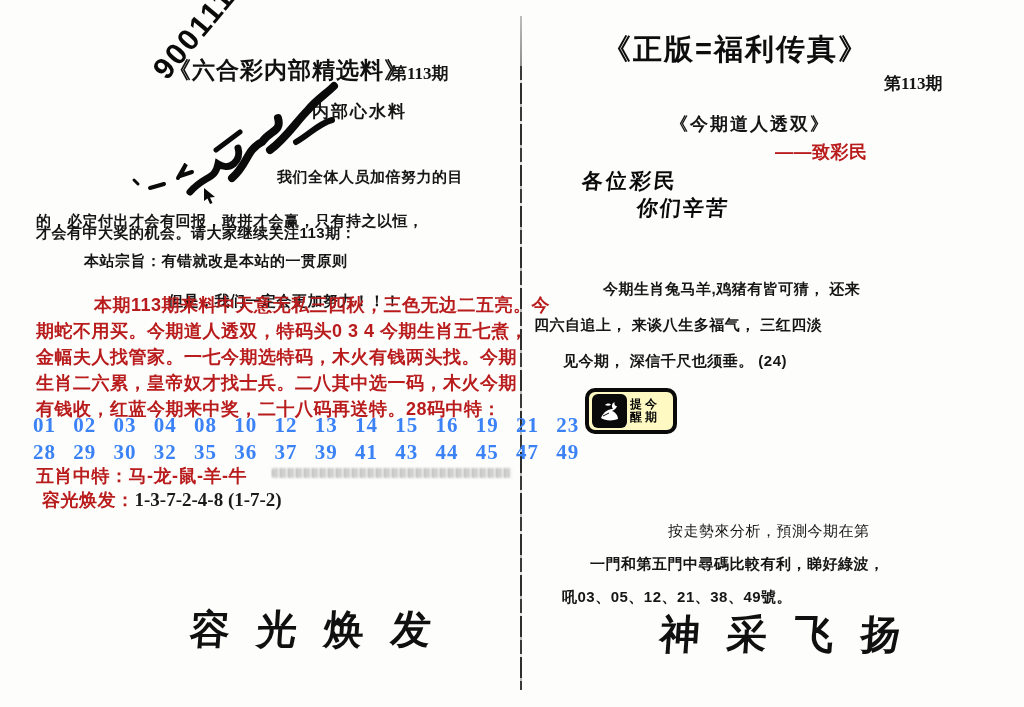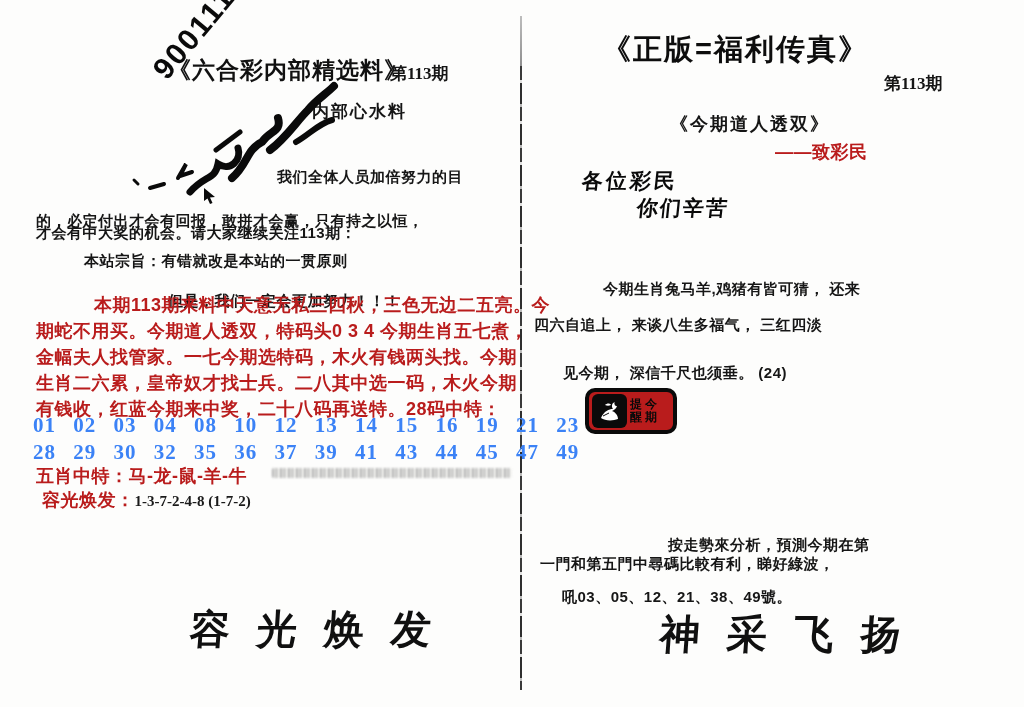--- a/index.html
+++ b/index.html
@@ -27,21 +27,21 @@
   }
   .divider{
     width:2px;
     background:repeating-linear-gradient(to bottom,
       #3a3a3a 0 14px, rgba(60,60,60,0.15) 14px 17px,
       #2e2e2e 17px 38px, rgba(60,60,60,0.35) 38px 41px);
   }
   .divider-top{width:2px;background:linear-gradient(to bottom,#bdbdbd,#8f8f8f);}
   .stamp{
     width:92px;height:46px;border:4px solid #0a0a0a;border-radius:10px;
-    background:#b91c1c;display:flex;align-items:center;gap:3px;padding:2px 3px;box-sizing:border-box;
+    background:#fef9c3;display:flex;align-items:center;gap:3px;padding:2px 3px;box-sizing:border-box;
   }
   .stamp-art{width:35px;height:34px;background:#0a0a0a;border-radius:6px;flex:0 0 auto;display:flex;align-items:center;justify-content:center;}
   .stamp-txt{font-size:12px;line-height:13px;font-weight:900;letter-spacing:3px;color:#0a0a0a;}
 </style>
 </head>
 <body>
 
 <div class="abs divider-top" style="left:520px;top:16px;height:50px;"></div>
 <div class="abs divider" style="left:520px;top:66px;height:624px;"></div>
 
@@ -82,51 +82,51 @@
 
 <div class="abs t-nums" style="left:33px;top:413px;">01 02 03 04 08 10 12 13 14 15 16 19 21 23</div>
 <div class="abs t-nums" style="left:33px;top:440px;">28 29 30 32 35 36 37 39 41 43 44 45 47 49</div>
 
 <div class="abs" style="left:36px;top:464px;">
   <span class="t-body2" style="font-weight:900;">五肖中特：</span><span class="t-body2" style="font-weight:900;">马-龙-鼠-羊-牛</span>
 </div>
 <div class="abs smudge" style="left:272px;top:468px;width:240px;height:10px;"></div>
 
 <div class="abs" style="left:42px;top:488px;">
-  <span class="t-body2" style="font-weight:900;">容光焕发：</span><span class="t-serif" style="font-size:15px;">1-3-7-2-4-8 (1-7-2)</span>
+  <span class="t-body2" style="font-weight:900;">容光焕发：</span><span class="t-serif" style="font-size:19px;">1-3-7-2-4-8 (1-7-2)</span>
 </div>
 
 <div class="abs t-callig" style="left:190px;top:602px;">容光焕发</div>
 
 <div class="abs t-title-r" style="left:602px;top:30px;">《正版=福利传真》</div>
 <div class="abs t-issue" style="left:884px;top:72px;">第113期</div>
 <div class="abs t-sub" style="left:670px;top:112px;font-size:18px;">《今期道人透双》</div>
 <div class="abs t-body2" style="left:775px;top:140px;font-weight:900;">——致彩民</div>
 
 <div class="abs t-hand" style="left:582px;top:167px;font-size:21px;letter-spacing:3px;transform:skewX(-6deg);">各位彩民</div>
 <div class="abs t-hand" style="left:637px;top:194px;font-size:21px;letter-spacing:2px;transform:skewX(-6deg);">你们辛苦</div>
 
 <div class="abs t-body" style="left:603px;top:280px;">今期生肖兔马羊,鸡猪有皆可猜， 还来</div>
 <div class="abs t-body" style="left:534px;top:316px;">四六自追上， 来谈八生多福气， 三红四淡</div>
-<div class="abs t-body" style="left:563px;top:352px;margin-top:12px;">见今期， 深信千尺也须垂。 (24)</div>
+<div class="abs t-body" style="left:563px;top:352px;">见今期， 深信千尺也须垂。 (24)</div>
 
 <div class="abs stamp" style="left:585px;top:388px;">
   <div class="stamp-art">
     <svg width="30" height="30" viewBox="0 0 30 30">
       <g fill="#ffffff">
         <path d="M6 22 C9 15 14 13 18 13 C16 10 17 7 20 6 C19 9 20 10 22 10 C21 13 19 14 17 15 C20 16 23 19 23 23 C18 25 10 25 6 22 Z"></path>
         <path d="M10 9 C12 7 15 7 16 9 C14 10 12 10 10 9 Z"></path>
         <circle cx="20.5" cy="7" r="1.1" fill="#0a0a0a"></circle>
         <path d="M8 20 L14 17" stroke="#0a0a0a" stroke-width="1" fill="none"></path>
       </g>
     </svg>
   </div>
   <div class="stamp-txt">
     <div>提今</div>
     <div>醒期</div>
   </div>
 </div>
 
-<div class="abs t-body" style="left:668px;top:536px;font-weight:700;">按走勢來分析，預測今期在第</div>
-<div class="abs t-body" style="left:540px;top:555px;font-weight:900;">一門和第五門中尋碼比較有利，睇好綠波，</div>
+<div class="abs t-body" style="left:668px;top:522px;font-weight:400;">按走勢來分析，預測今期在第</div>
+<div class="abs t-body" style="left:590px;top:555px;font-weight:900;">一門和第五門中尋碼比較有利，睇好綠波，</div>
 <div class="abs t-body" style="left:562px;top:588px;font-weight:900;text-align:center;">吼03、05、12、21、38、49號。</div>
 
 <div class="abs t-callig" style="left:660px;top:607px;">神采飞扬</div>
 
 </body></html>

